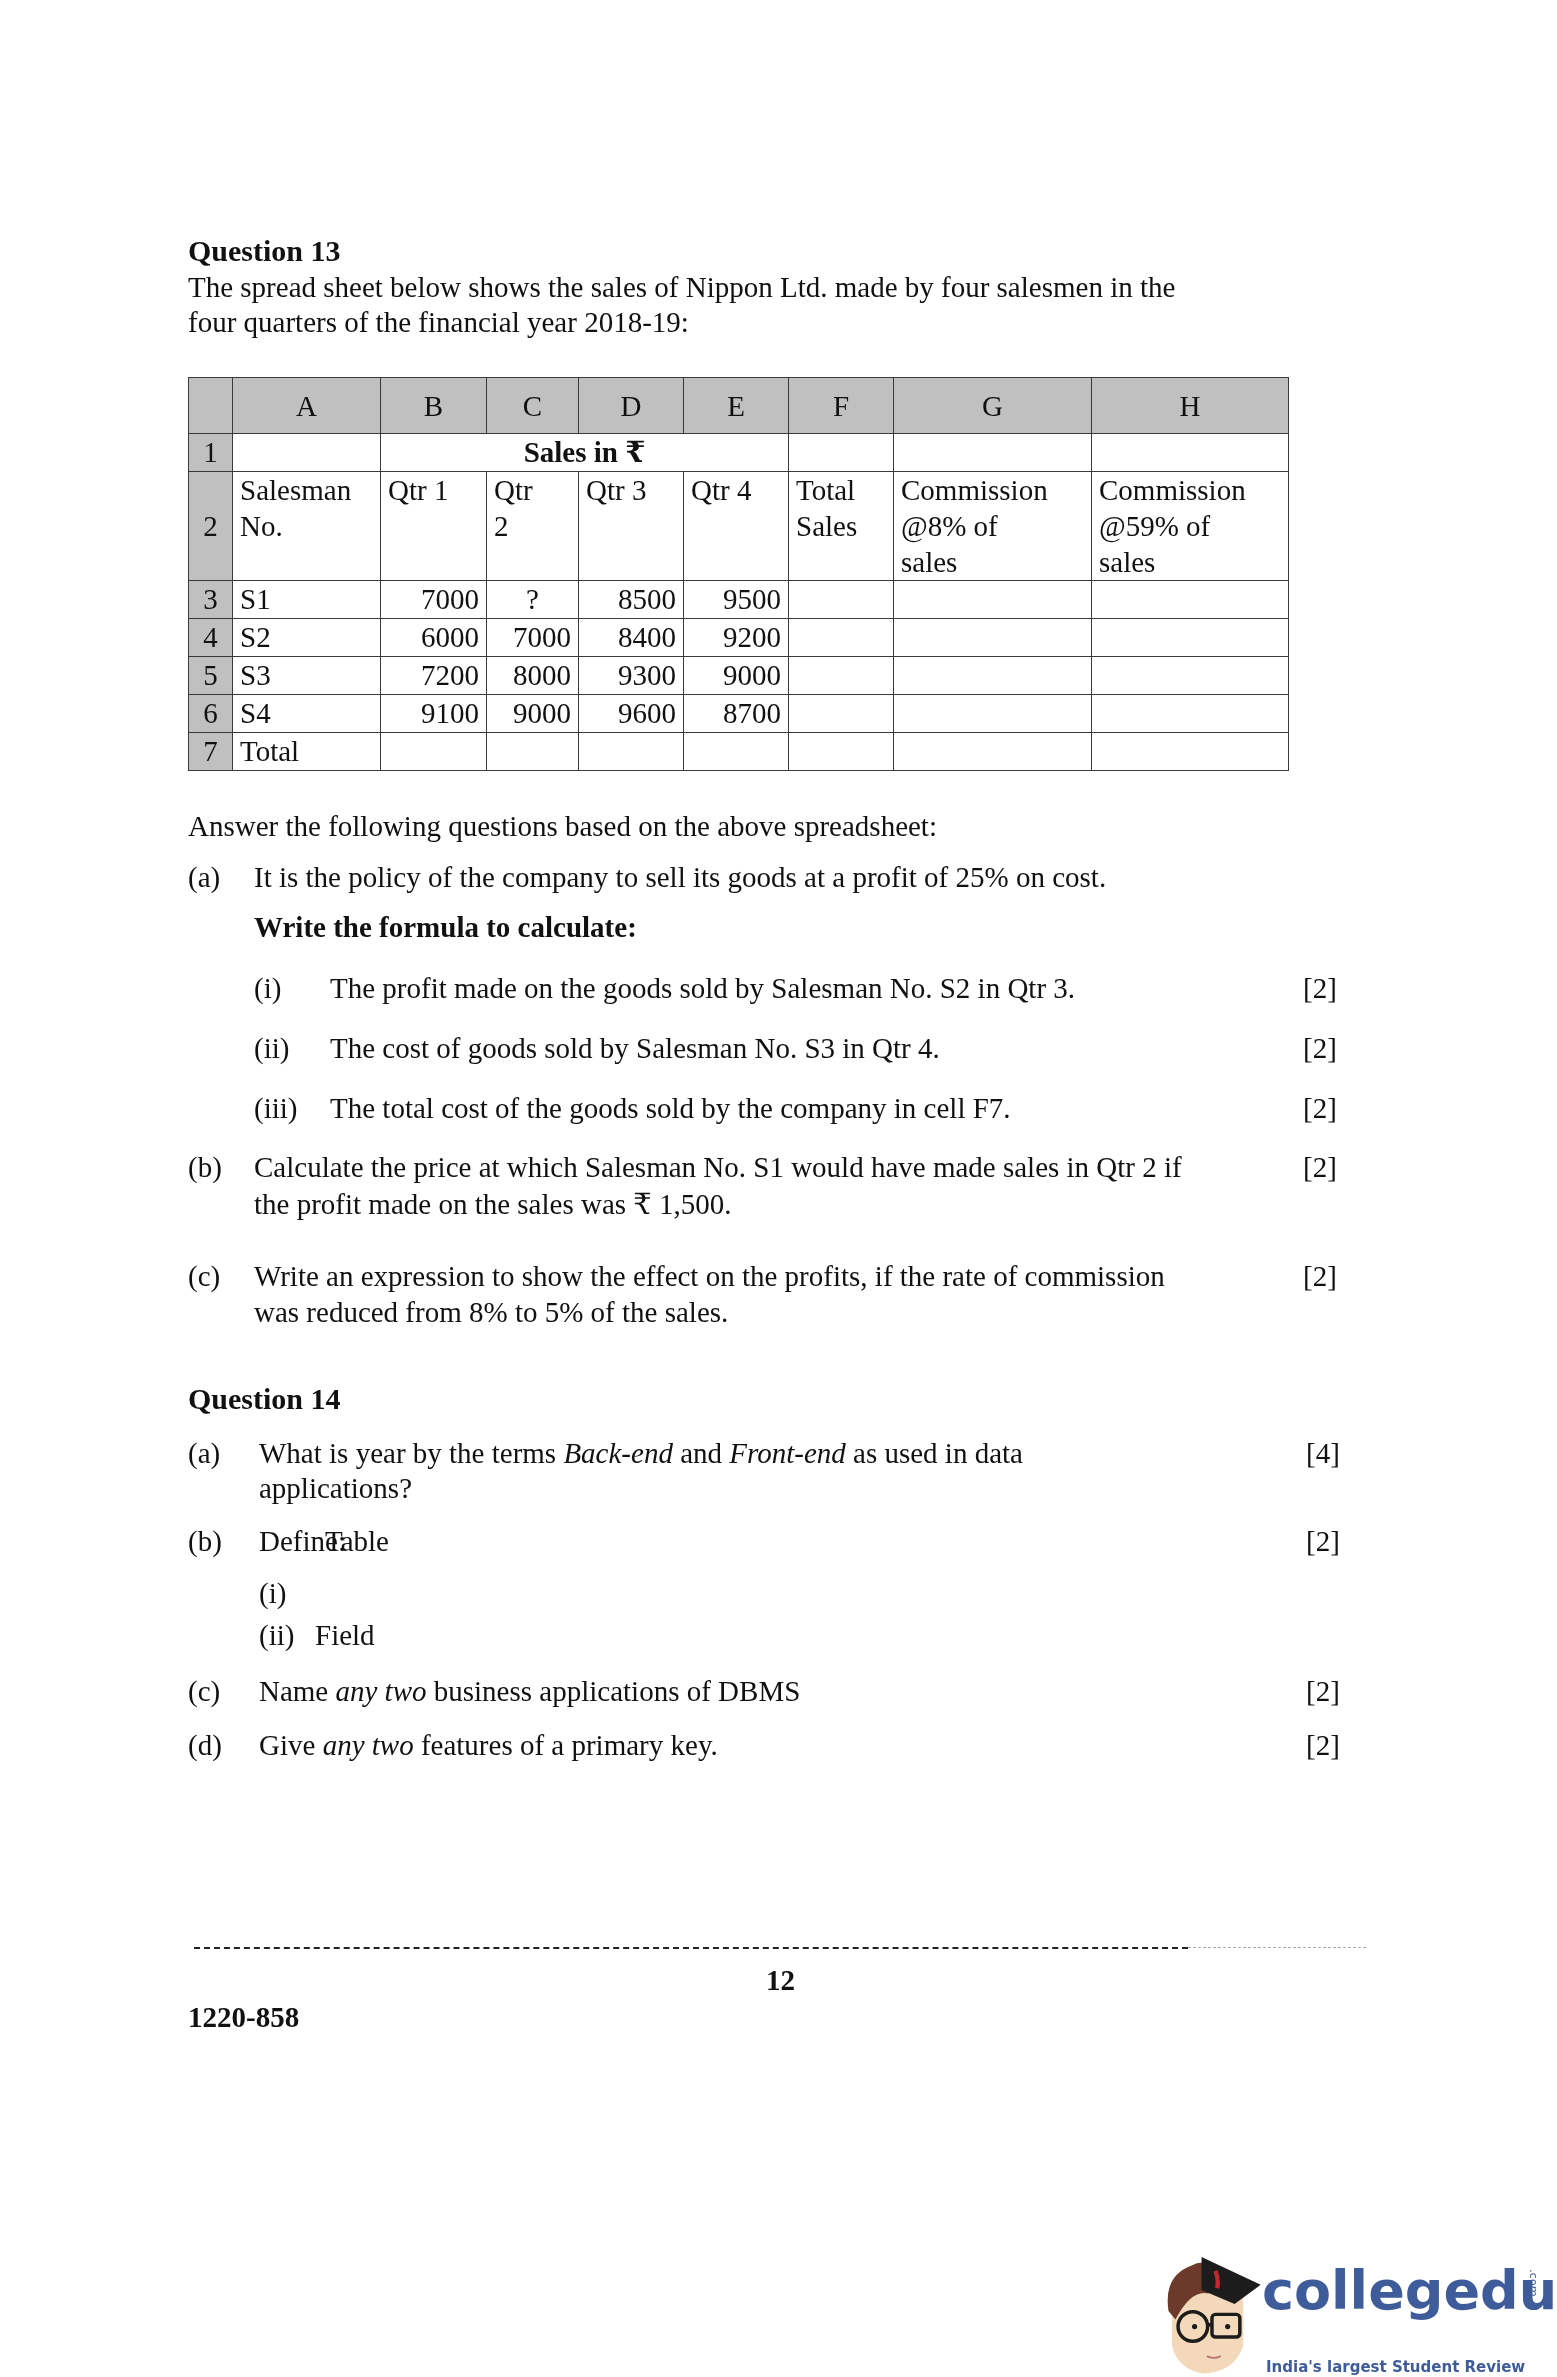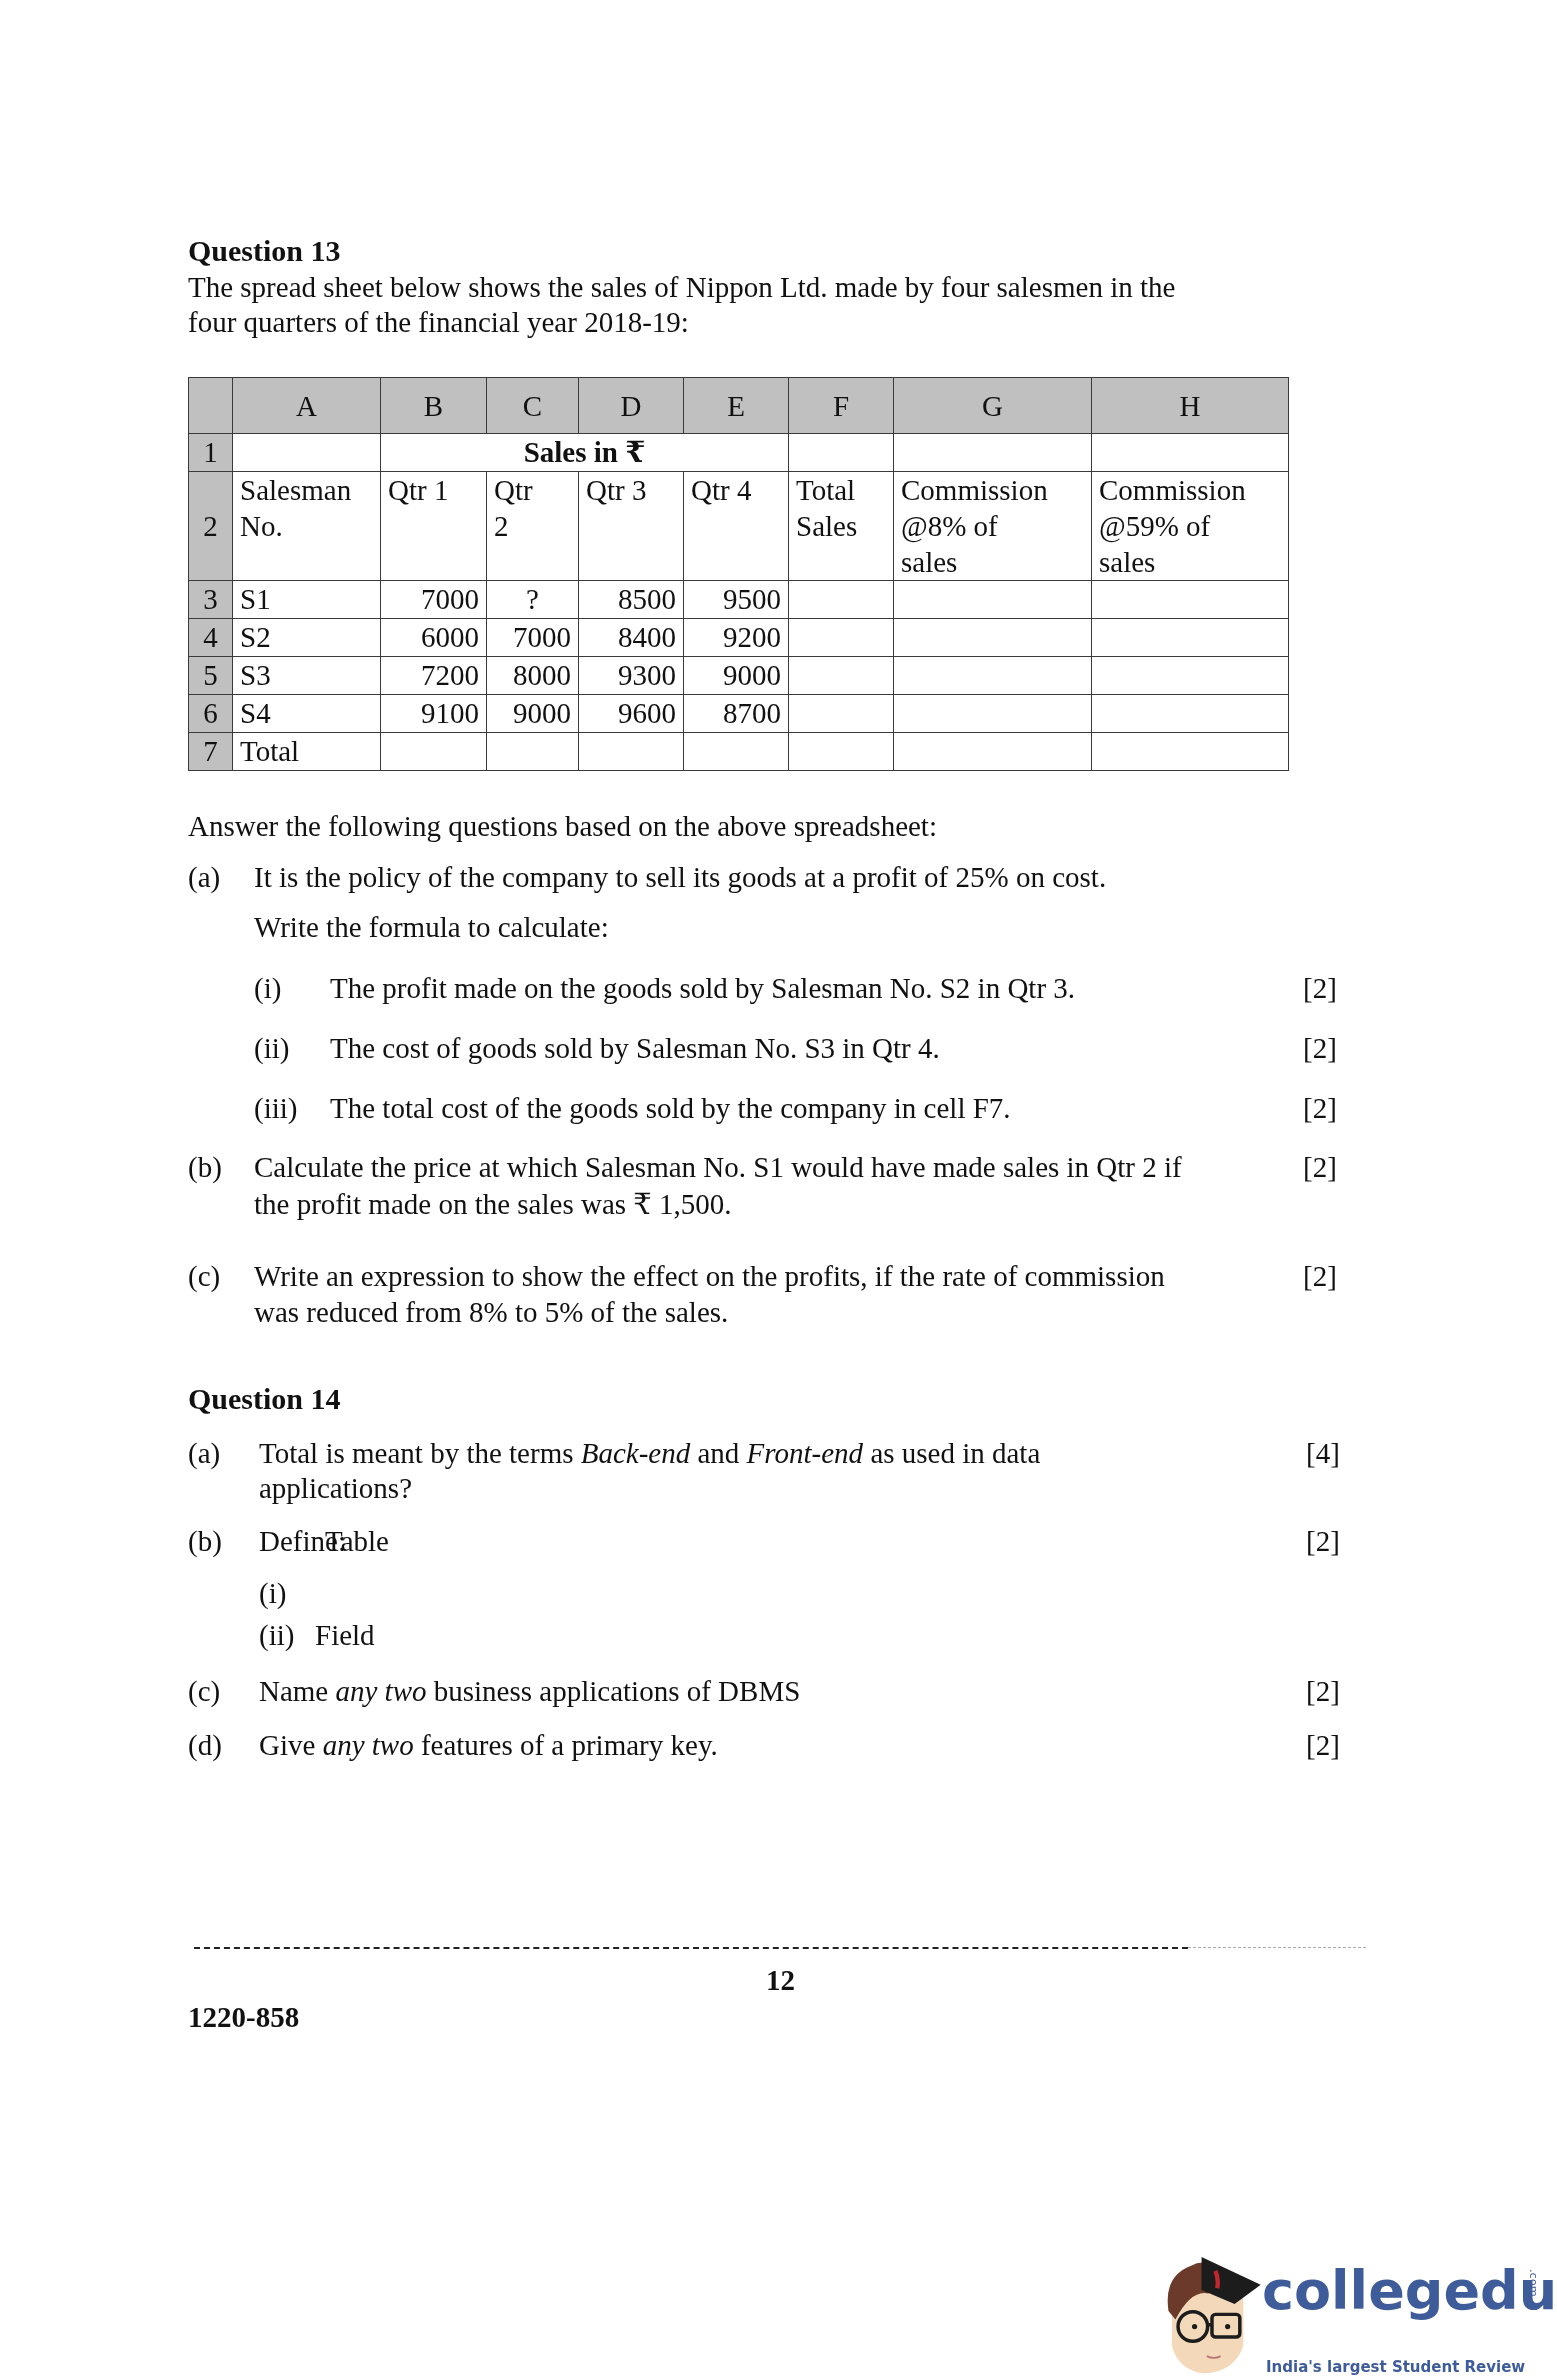--- a/index.html
+++ b/index.html
@@ -163,21 +163,21 @@
     <td></td>
     <td></td>
   </tr>
 </tbody>
   </table>
 
 <div class="abs para" style="left:188px; top:808px;">Answer the following questions based on the above spreadsheet:</div>
 
 <div class="label" style="left:188px; top:861px;">(a)</div>
 <div class="abs" style="left:254px; top:861px;">It is the policy of the company to sell its goods at a profit of 25% on cost.</div>
-<div class="abs" style="left:254px; top:911px;">Write the formula to calculate:</div>
+<div class="abs" style="left:254px; top:911px;font-weight:bold;">Write the formula to calculate:</div>
 
 <div class="label" style="left:254px; top:972px;">(i)</div>
 <div class="abs" style="left:330px; top:972px;">The profit made on the goods sold by Salesman No. S2 in Qtr 3.</div>
 <div class="marks" style="top:972px;">[2]</div>
 
 <div class="label" style="left:254px; top:1032px;">(ii)</div>
 <div class="abs" style="left:330px; top:1032px;">The cost of goods sold by Salesman No. S3 in Qtr 4.</div>
 <div class="marks" style="top:1032px;">[2]</div>
 
 <div class="label" style="left:254px; top:1092px;">(iii)</div>
@@ -191,21 +191,21 @@
 
 <div class="label" style="left:188px; top:1260px;">(c)</div>
 <div class="abs" style="left:254px; top:1260px;">Write an expression to show the effect on the profits, if the rate of commission</div>
 <div class="abs" style="left:254px; top:1296px;">was reduced from 8% to 5% of the sales.</div>
 <div class="marks" style="top:1260px;">[2]</div>
 
 <div class="abs q-title" style="left:188px; top:1382px;">Question 14</div>
 
 <div class="label" style="left:188px; top:1437px;">(a)</div>
 <div class="abs" style="left:259px; top:1437px;">
-  <span>Total is meant by the terms </span><span class="it">Back-end</span><span> and </span><span class="it">Front-end</span><span> as used in data</span>
+  <span>What is year by the terms </span><span class="it">Back-end</span><span> and </span><span class="it">Front-end</span><span> as used in data</span>
 </div>
 <div class="abs" style="left:259px; top:1472px;">applications?</div>
 <div class="marks" style="top:1437px; left:1306px;">[4]</div>
 
 <div class="label" style="left:188px; top:1525px;">(b)</div>
 <div class="abs" style="left:259px; top:1525px;">Define:</div>
 <div class="marks" style="top:1525px; left:1306px;">[2]</div>
 
 <div class="label" style="left:259px; top:1577px;">(i)</div>
 <div class="abs" style="left:325px; top:1525px;">Table</div>

